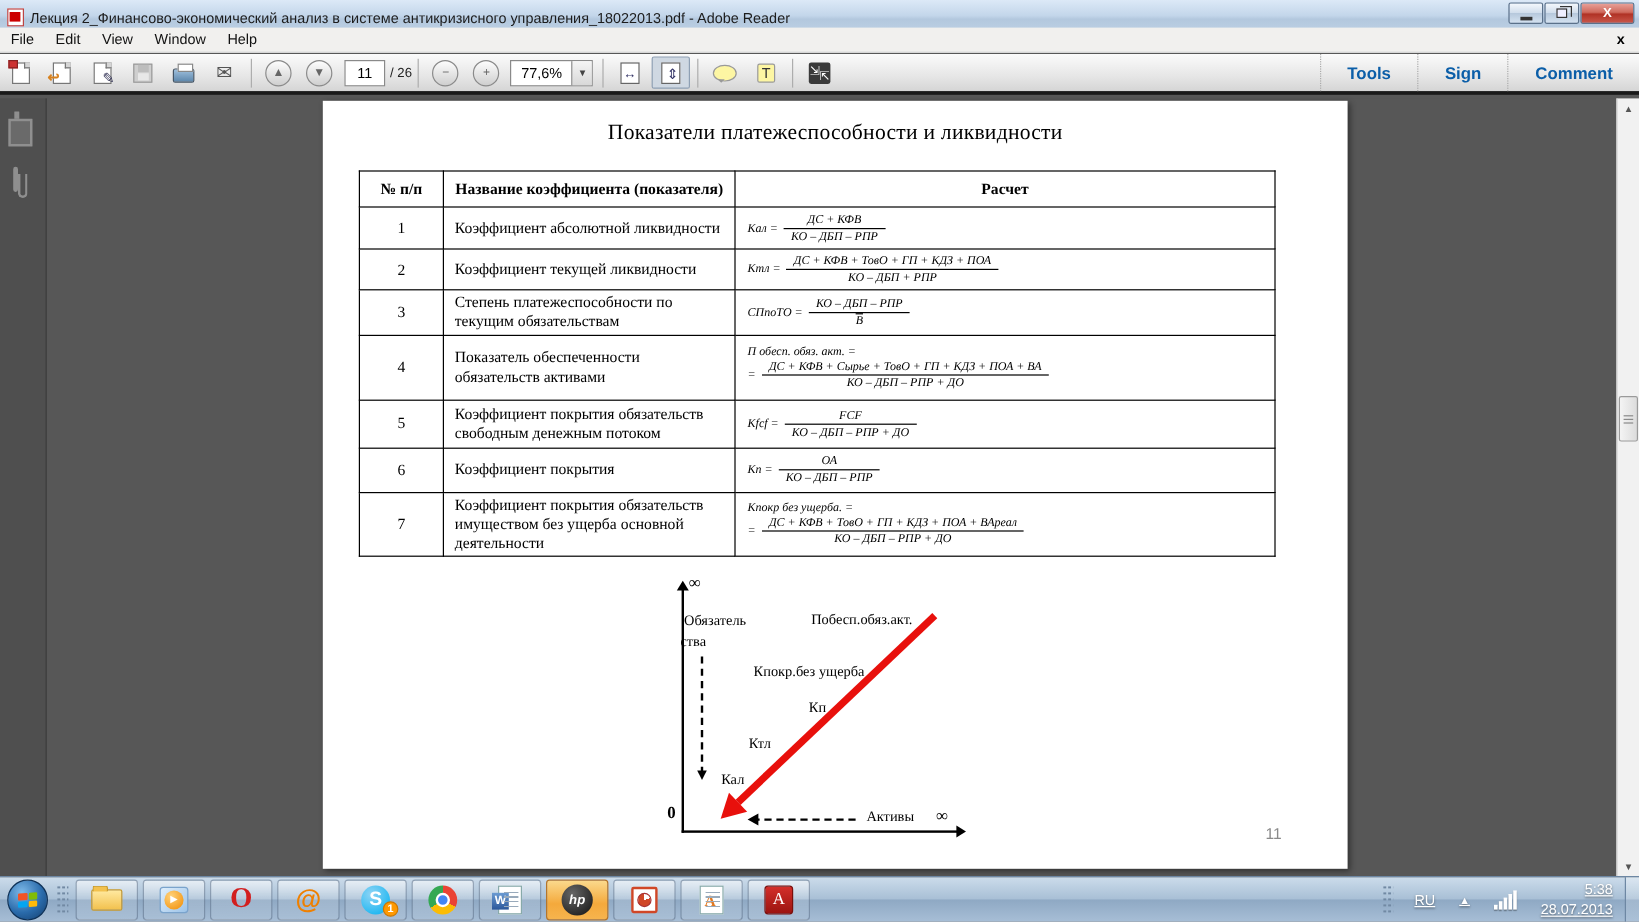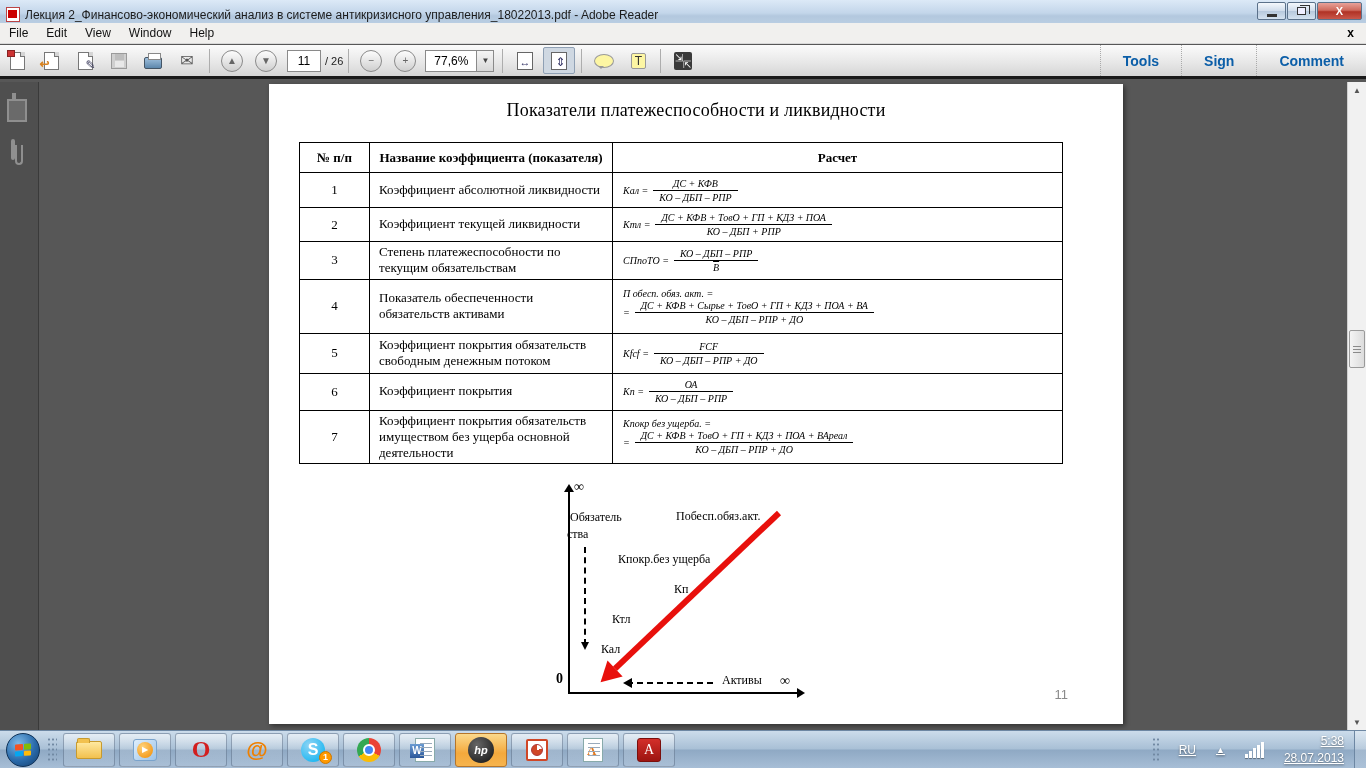--- a/index.html
+++ b/index.html
@@ -406,23 +406,23 @@
         <div class="diagram">
           <div class="v-axis"></div>
           <div class="h-axis"></div>
           <div class="dash-v"></div>
           <div class="dash-h"></div>
           <div class="red-arrow"></div>
           <span class="dlabel" style="left:20px; top:-4px; font-size:14px;">∞</span>
           <span class="dlabel" style="left:16px; top:27px;">Обязатель</span>
           <span class="dlabel" style="left:13px; top:44px;">ства</span>
           <span class="dlabel" style="left:122px; top:26px;">Побесп.обяз.акт.</span>
-          <span class="dlabel" style="left:64px; top:69px;">Кпокр.без ущерба</span>
+          <span class="dlabel" style="left:74px; top:69px;">Кпокр.без ущерба</span>
           <span class="dlabel" style="left:120px; top:99px;">Кп</span>
-          <span class="dlabel" style="left:58px; top:129px;">Ктл</span>
+          <span class="dlabel" style="left:70px; top:129px;">Ктл</span>
           <span class="dlabel" style="left:47px; top:159px;">Кал</span>
           <span class="dlabel" style="left:2px; top:188px; font-weight:bold; font-size:14px;">0</span>
           <span class="dlabel" style="left:168px; top:190px;">Активы</span>
           <span class="dlabel" style="left:226px; top:190px; font-size:14px;">∞</span>
         </div>
 
         <div class="doc-pagenum">11</div>
       </div>
     </div>
 

